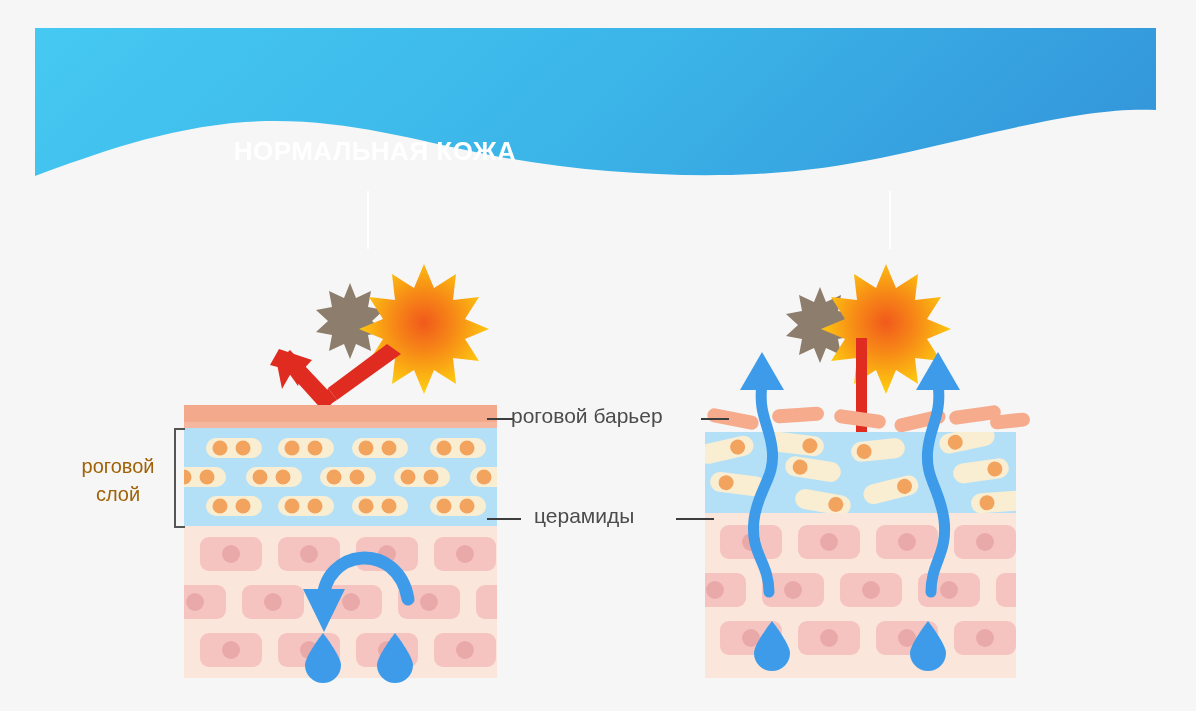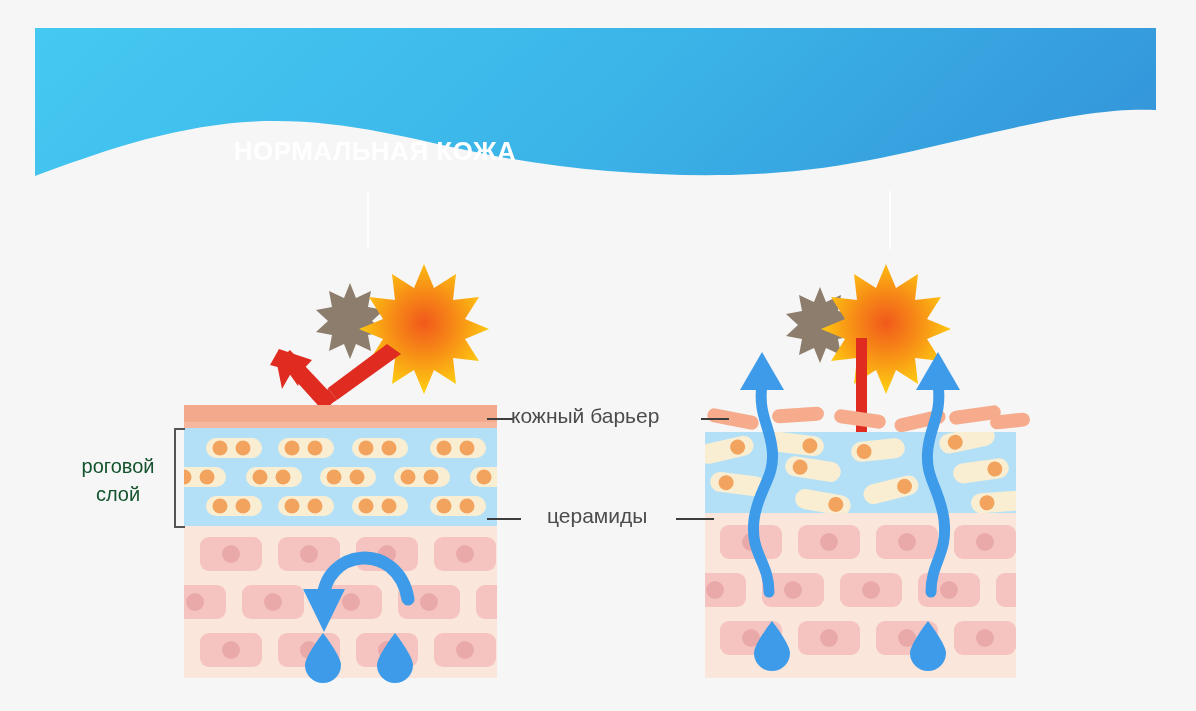--- a/index.html
+++ b/index.html
@@ -42,24 +42,24 @@
   .panel svg{display:block;}
 
   
   .callout{
     position:absolute;
     color:#4c4c4c;
     font-size:21px;
     white-space:nowrap;
   }
   #lbl-barrier{left:511px;top:404px;}
-  #lbl-ceramides{left:547px;top:504px;}
+  #lbl-ceramides{left:534px;top:504px;}
   #lbl-horny{
     left:62px;top:452px;
-    color:#14532d;font-size:20px;line-height:28px;text-align:center;width:112px;
+    color:#a16207;font-size:20px;line-height:28px;text-align:center;width:112px;
     white-space:normal;
   }
   .leader{position:absolute;background:#3d3d3d;height:1.6px;}
 </style>
 </head>
 <body>
 
 <div id="stage">
 
   <div class="banner">
@@ -442,20 +442,20 @@
   <svg style="position:absolute;left:172px;top:428px;" width="16" height="100">
     <path d="M13 1 L3 1 L3 99 L13 99" fill="none" stroke="#555555" stroke-width="2"></path>
   </svg>
 
   <div class="callout" id="lbl-horny">
     <div>роговой</div>
     <div>слой</div>
   </div>
 
   <div class="leader" style="left:487px;top:418px;width:26px;"></div>
-  <div class="callout" id="lbl-barrier">кожный барьер</div>
+  <div class="callout" id="lbl-barrier">роговой барьер</div>
   <div class="leader" style="left:701px;top:418px;width:28px;"></div>
 
   <div class="leader" style="left:487px;top:518px;width:34px;"></div>
   <div class="callout" id="lbl-ceramides">церамиды</div>
   <div class="leader" style="left:676px;top:518px;width:38px;"></div>
 
 </div>
 
 </body></html>

